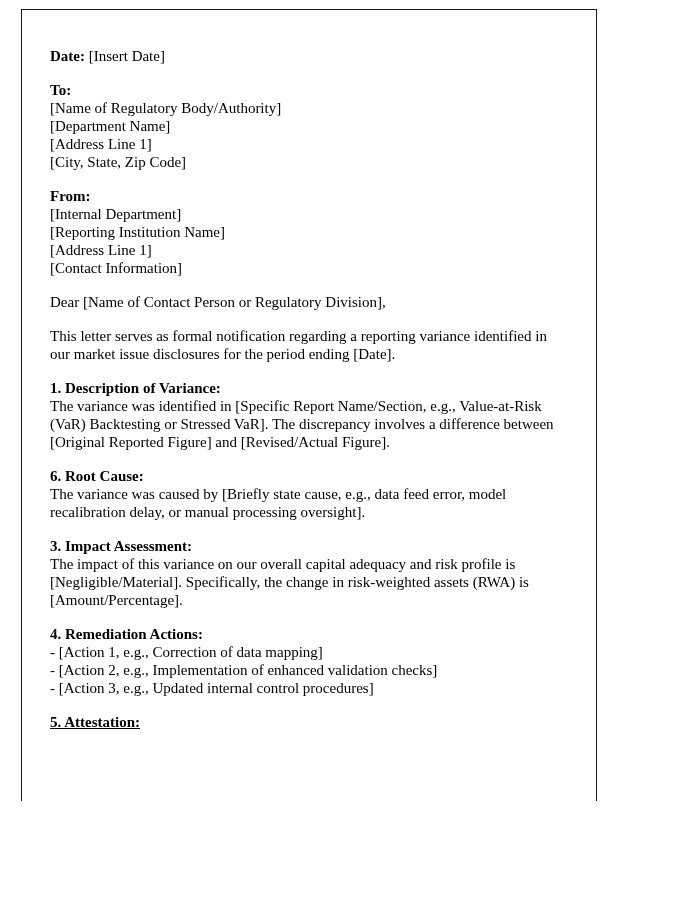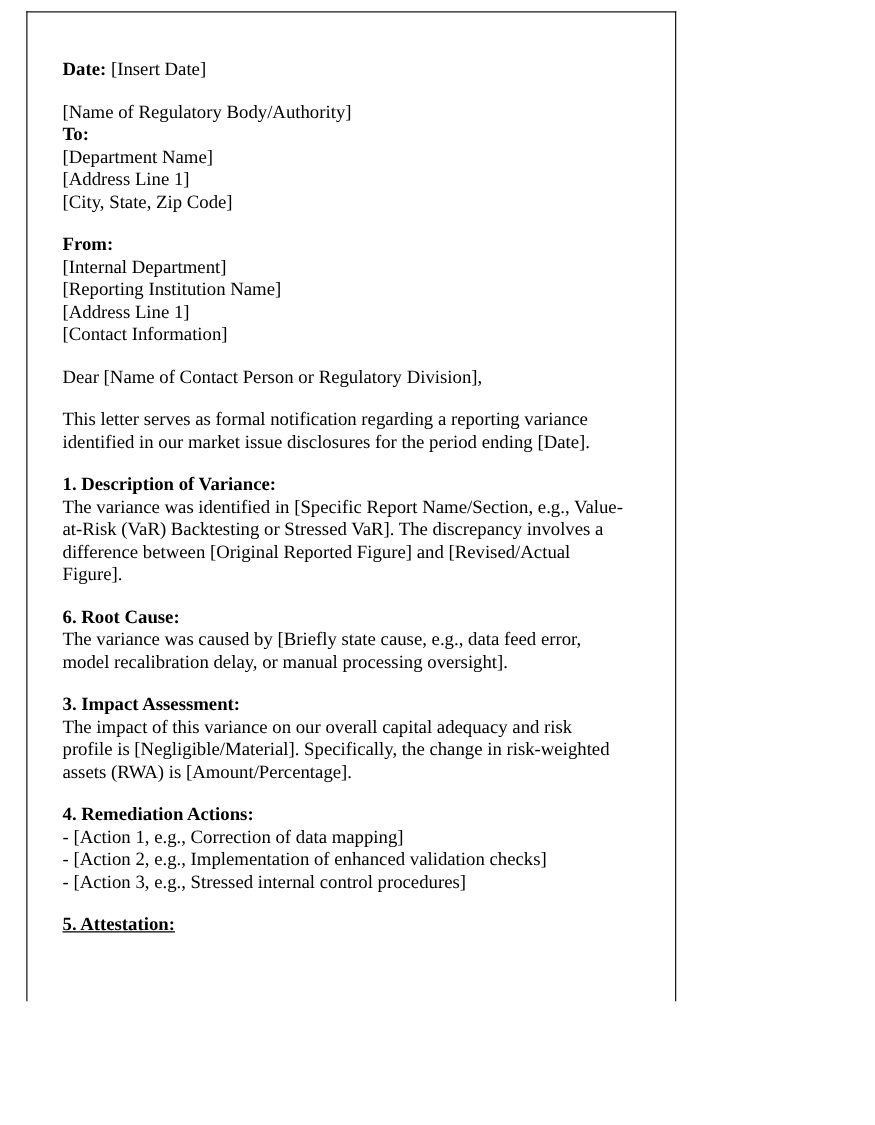--- a/index.html
+++ b/index.html
@@ -8,21 +8,21 @@
     background: #ffffff;
     width: 700px;
     height: 900px;
     font-family: "Liberation Serif", serif;
     color: #000000;
   }
   .page {
     position: absolute;
     left: 21px;
     top: 9px;
-    width: 520px;
+    width: 576px;
     height: 792px;
     box-sizing: border-box;
     border: 1px solid #1a1a1a;
     border-bottom: none;
     background: #ffffff;
     padding: 37px 40px 0 28px;
     overflow: hidden;
   }
   .doc-body {
     font-size: 15px;
@@ -44,22 +44,22 @@
 </style>
 </head>
 <body>
 
 <div class="page">
   <div class="doc-body">
       <div class="block">
         <div class="line"><span class="bold">Date:</span><span class=""> [Insert Date]</span></div>
       </div>
       <div class="block">
+        <div class="line"><span class="bold">To:</span></div>
         <div class="line"><span class="">[Name of Regulatory Body/Authority]</span></div>
-        <div class="line"><span class="bold">To:</span></div>
         <div class="line"><span class="">[Department Name]</span></div>
         <div class="line"><span class="">[Address Line 1]</span></div>
         <div class="line"><span class="">[City, State, Zip Code]</span></div>
       </div>
       <div class="block">
         <div class="line"><span class="bold">From:</span></div>
         <div class="line"><span class="">[Internal Department]</span></div>
         <div class="line"><span class="">[Reporting Institution Name]</span></div>
         <div class="line"><span class="">[Address Line 1]</span></div>
         <div class="line"><span class="">[Contact Information]</span></div>
@@ -79,19 +79,19 @@
         <div class="line"><span class="">The variance was caused by [Briefly state cause, e.g., data feed error, model recalibration delay, or manual processing oversight].</span></div>
       </div>
       <div class="block">
         <div class="line"><span class="bold">3. Impact Assessment:</span></div>
         <div class="line"><span class="">The impact of this variance on our overall capital adequacy and risk profile is [Negligible/Material]. Specifically, the change in risk-weighted assets (RWA) is [Amount/Percentage].</span></div>
       </div>
       <div class="block">
         <div class="line"><span class="bold">4. Remediation Actions:</span></div>
         <div class="line"><span class="">- [Action 1, e.g., Correction of data mapping]</span></div>
         <div class="line"><span class="">- [Action 2, e.g., Implementation of enhanced validation checks]</span></div>
-        <div class="line"><span class="">- [Action 3, e.g., Stressed internal control procedures]</span></div>
+        <div class="line"><span class="">- [Action 3, e.g., Updated internal control procedures]</span></div>
       </div>
       <div class="block">
         <div class="line"><span class="bold">5. Attestation:</span></div>
       </div>
     </div>
 </div>
 
 </body></html>

